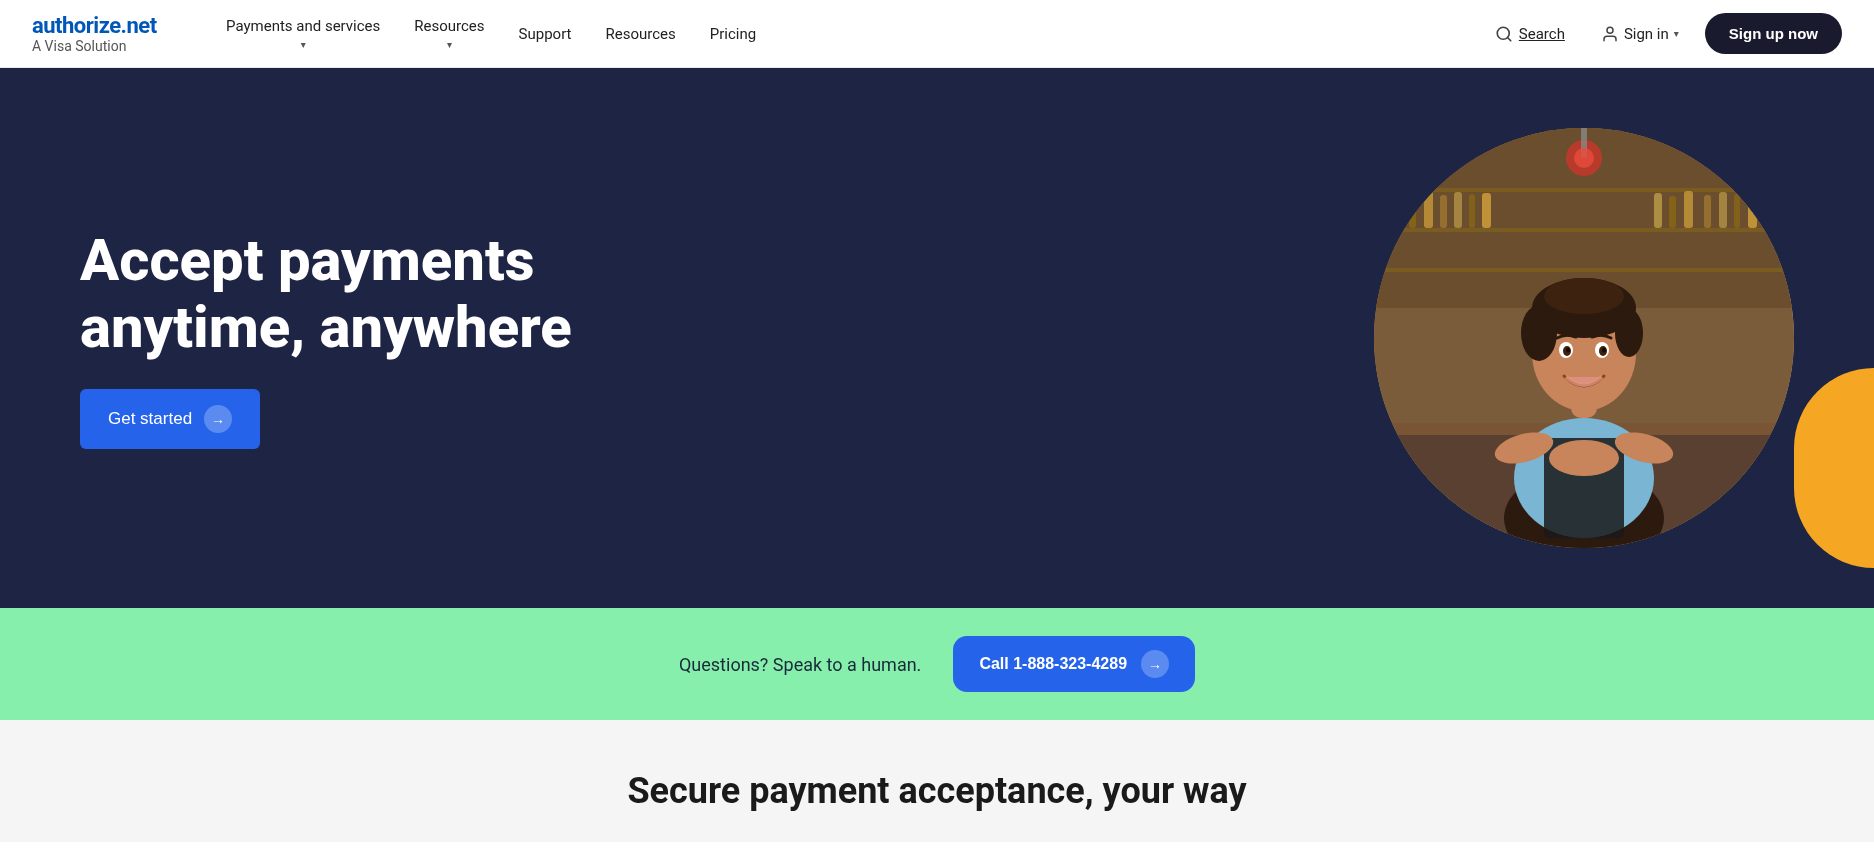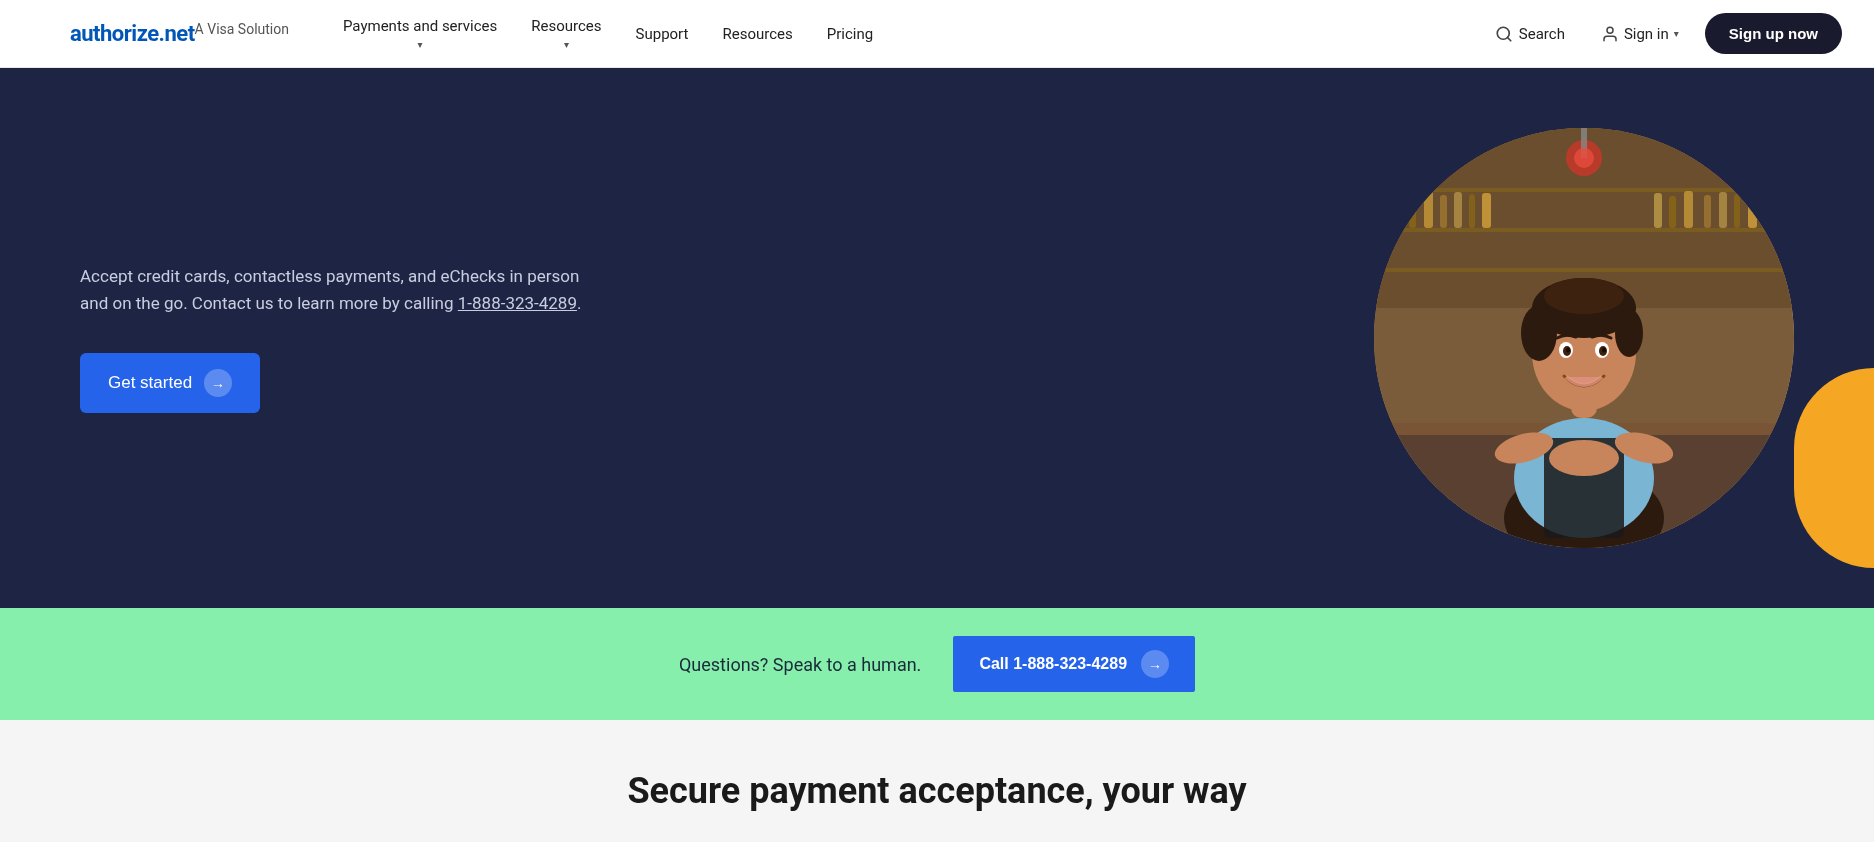--- a/index.html
+++ b/index.html
@@ -11,24 +11,23 @@
       align-items: center;
       padding: 0 32px;
       height: 68px;
       background: #fff;
       border-bottom: 1px solid #e8e8e8;
       position: relative;
       z-index: 10;
     }
     .logo-area {
       display: flex;
-      flex-direction: row;
+      flex-direction: column;
       margin-right: 40px;
       min-width: 140px;
-      margin-left: 38px;
     }
     .logo-text {
       font-size: 22px;
       font-weight: 700;
       color: #0057b8;
       letter-spacing: -0.5px;
     }
     .logo-sub {
       font-size: 14px;
       color: #555;
@@ -61,20 +60,21 @@
       gap: 16px;
     }
     .nav-search {
       display: flex;
       align-items: center;
       gap: 6px;
       font-size: 15px;
       color: #222;
       cursor: pointer;
       padding: 8px 10px;
+      text-decoration: underline;
     }
     .nav-signin {
       display: flex;
       align-items: center;
       gap: 5px;
       font-size: 15px;
       color: #222;
       cursor: pointer;
       padding: 8px 10px;
     }
@@ -196,21 +196,21 @@
       font-size: 18px;
       color: #1a2a3a;
     }
     .call-btn {
       display: inline-flex;
       align-items: center;
       gap: 14px;
       background: #2563eb;
       color: #fff;
       border: none;
-      border-radius: 2px;
+      border-radius: 14px;
       padding: 14px 26px;
       font-size: 16px;
       font-weight: 600;
       cursor: pointer;
     }
 
     
     .section-title-area {
       background: #f5f5f5;
       padding: 50px 60px 30px;
@@ -266,24 +266,21 @@
       </svg>
       <span>Sign in</span>
       <span class="chevron">▾</span>
     </div>
     <button class="signup-btn">Sign up now</button>
   </div>
 </nav>
 
 <section class="hero">
   <div class="hero-content">
-    <p class="hero-desc">
-      <span>Accept credit cards, contactless payments, and eChecks in person and on the go. Contact us to learn more by calling</span>
-      <a href="#">1-888-323-4289</a>.
-    </p>
+    <h1 class="hero-title">Accept payments anytime, anywhere</h1>
     <button class="get-started-btn">
       <span>Get started</span>
       <span class="arrow-circle">→</span>
     </button>
   </div>
 
   <div class="hero-image-area">
     <div class="hero-circle-img">
       <svg viewBox="0 0 420 420" xmlns="http://www.w3.org/2000/svg" class="person-illustration">
 

